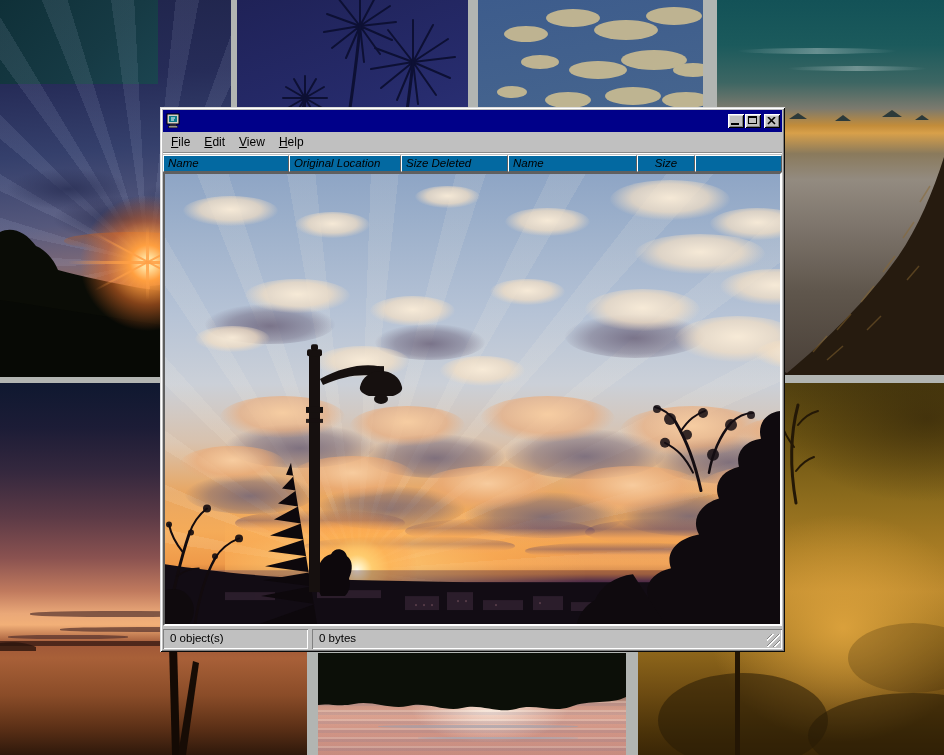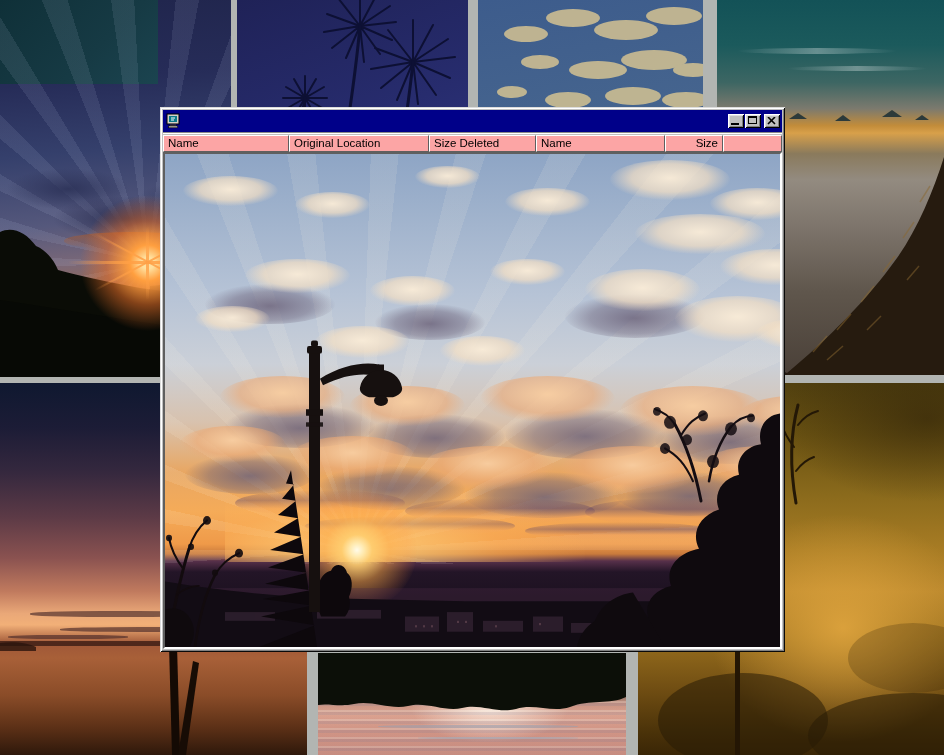--- a/index.html
+++ b/index.html
@@ -67,24 +67,24 @@
     box-shadow: inset 1px 1px 0 #ffffff, inset -1px -1px 0 #000000, inset 2px 2px 0 #dfdfdf, inset -2px -2px 0 #808080; }
   .tbtn + .tbtn { margin-left:1px; }
   .tbtn.close { margin-left:3px; }
   .gmin { position:absolute; left:3px; bottom:3px; width:8px; height:2px; background:#000; }
   .gmax { position:absolute; left:3px; top:2px; width:9px; height:8px; border:1px solid #000; border-top-width:2px; }
   .menubar { height:20px; display:flex; align-items:center; padding-left:1px; flex:0 0 auto; font-size:12px; color:#000; }
   .menu-item { display:inline-block; padding:2px 7px 3px; }
   .menu-item::first-letter { text-decoration:underline; }
   .sep { height:2px; border-top:1px solid #8a8a8a; border-bottom:1px solid #fff; flex:0 0 auto; }
   .colheaders { display:flex; height:17px; flex:0 0 auto; margin-top:1px; }
-  .hcell { background:#fca5a5; border:1px solid; border-color:#ffffff #5f5f5f #5f5f5f #ffffff;
-    font-size:11.5px; padding:1px 4px 0; white-space:nowrap; overflow:hidden; color:#000; }
-  .hc0{width:126px;} .hc1{width:140px;} .hc2{width:107px;} .hc3{width:129px;}
-  .hc4{width:58px; text-align:right;} .hc5{flex:1;}
+  .hcell { background:#0369a1; border:1px solid; border-color:#ffffff #5f5f5f #5f5f5f #ffffff;
+    font-size:11.5px; padding:1px 4px 0; white-space:nowrap; overflow:hidden; color:#000;font-style:italic; }
+  .hc0{width:126px;} .hc1{width:112px;} .hc2{width:107px;} .hc3{width:129px;}
+  .hc4{width:58px; text-align:center;} .hc5{flex:1;}
   .client { flex:1 1 auto; border:2px solid; border-color:#5f5f5f #ffffff #ffffff #5f5f5f; position:relative; overflow:hidden; }
   .statusbar { height:20px; margin-top:3px; display:flex; gap:4px; flex:0 0 auto; position:relative; }
   .panel { box-shadow: inset 1px 1px 0 #808080, inset -1px -1px 0 #ffffff; padding:3px 7px 0; font-size:11.5px; color:#000; }
   .sp1 { width:145px; } .sp2 { flex:1; }
   .grip { position:absolute; right:2px; bottom:2px; width:13px; height:13px;
     background:repeating-linear-gradient(135deg, transparent 0 3px, #858585 3px 4px, #fdfdfd 4px 5px); }
 
   
   .photo { position:absolute; inset:0;
     background:linear-gradient(180deg,#8ea5c5 0px,#9fb2cc 60px,#b6c3d6 140px,#cbd0d8 210px,#d8c2ae 268px,#e8a763 318px,#f5ab58 358px,#ef9a49 390px,#c97a3c 400px,#57304a 407px,#231527 418px,#100a12 100%); }
@@ -250,20 +250,26 @@
       <button class="tbtn">
           <span class="gmax"></span>
         </button>
       <button class="tbtn close">
         <svg width="9" height="8" viewBox="0 0 9 8" style="position:absolute;left:3px;top:3px;">
           <path d="M1,0 L8,7 M8,0 L1,7" stroke="#000" stroke-width="1.6"></path>
         </svg>
       </button>
     </div>
 
+    <div class="menubar">
+      <span class="menu-item">File</span>
+      <span class="menu-item">Edit</span>
+      <span class="menu-item">View</span>
+      <span class="menu-item">Help</span>
+    </div>
     <div class="sep"></div>
 
     <div class="colheaders">
       <div class="hcell hc0">Name</div>
       <div class="hcell hc1">Original Location</div>
       <div class="hcell hc2">Size Deleted</div>
       <div class="hcell hc3">Name</div>
       <div class="hcell hc4">Size</div>
       <div class="hcell hc5"></div>
     </div>
@@ -395,15 +401,20 @@
             <rect x="141" y="246" width="17" height="4" opacity=".9"></rect>
             <path d="M155,206 C176,194 198,190 214,193 L219,197 L216,204 C198,200 180,202 158,212 Z"></path>
             <rect x="213" y="193" width="6" height="9"></rect>
             <path d="M195,214 C197,204 206,198 216,198 C226,198 235,204 237,214 C238,218 234,221 228,223 L204,223 C198,221 194,218 195,214 Z"></path>
             <ellipse cx="216" cy="226" rx="7" ry="5"></ellipse>
           </g>
         </svg>
       </div>
     </div>
 
+    <div class="statusbar">
+      <div class="panel sp1">0 object(s)</div>
+      <div class="panel sp2">0 bytes</div>
+      <div class="grip"></div>
+    </div>
 
   </div>
 </div>
 
 </body></html>

